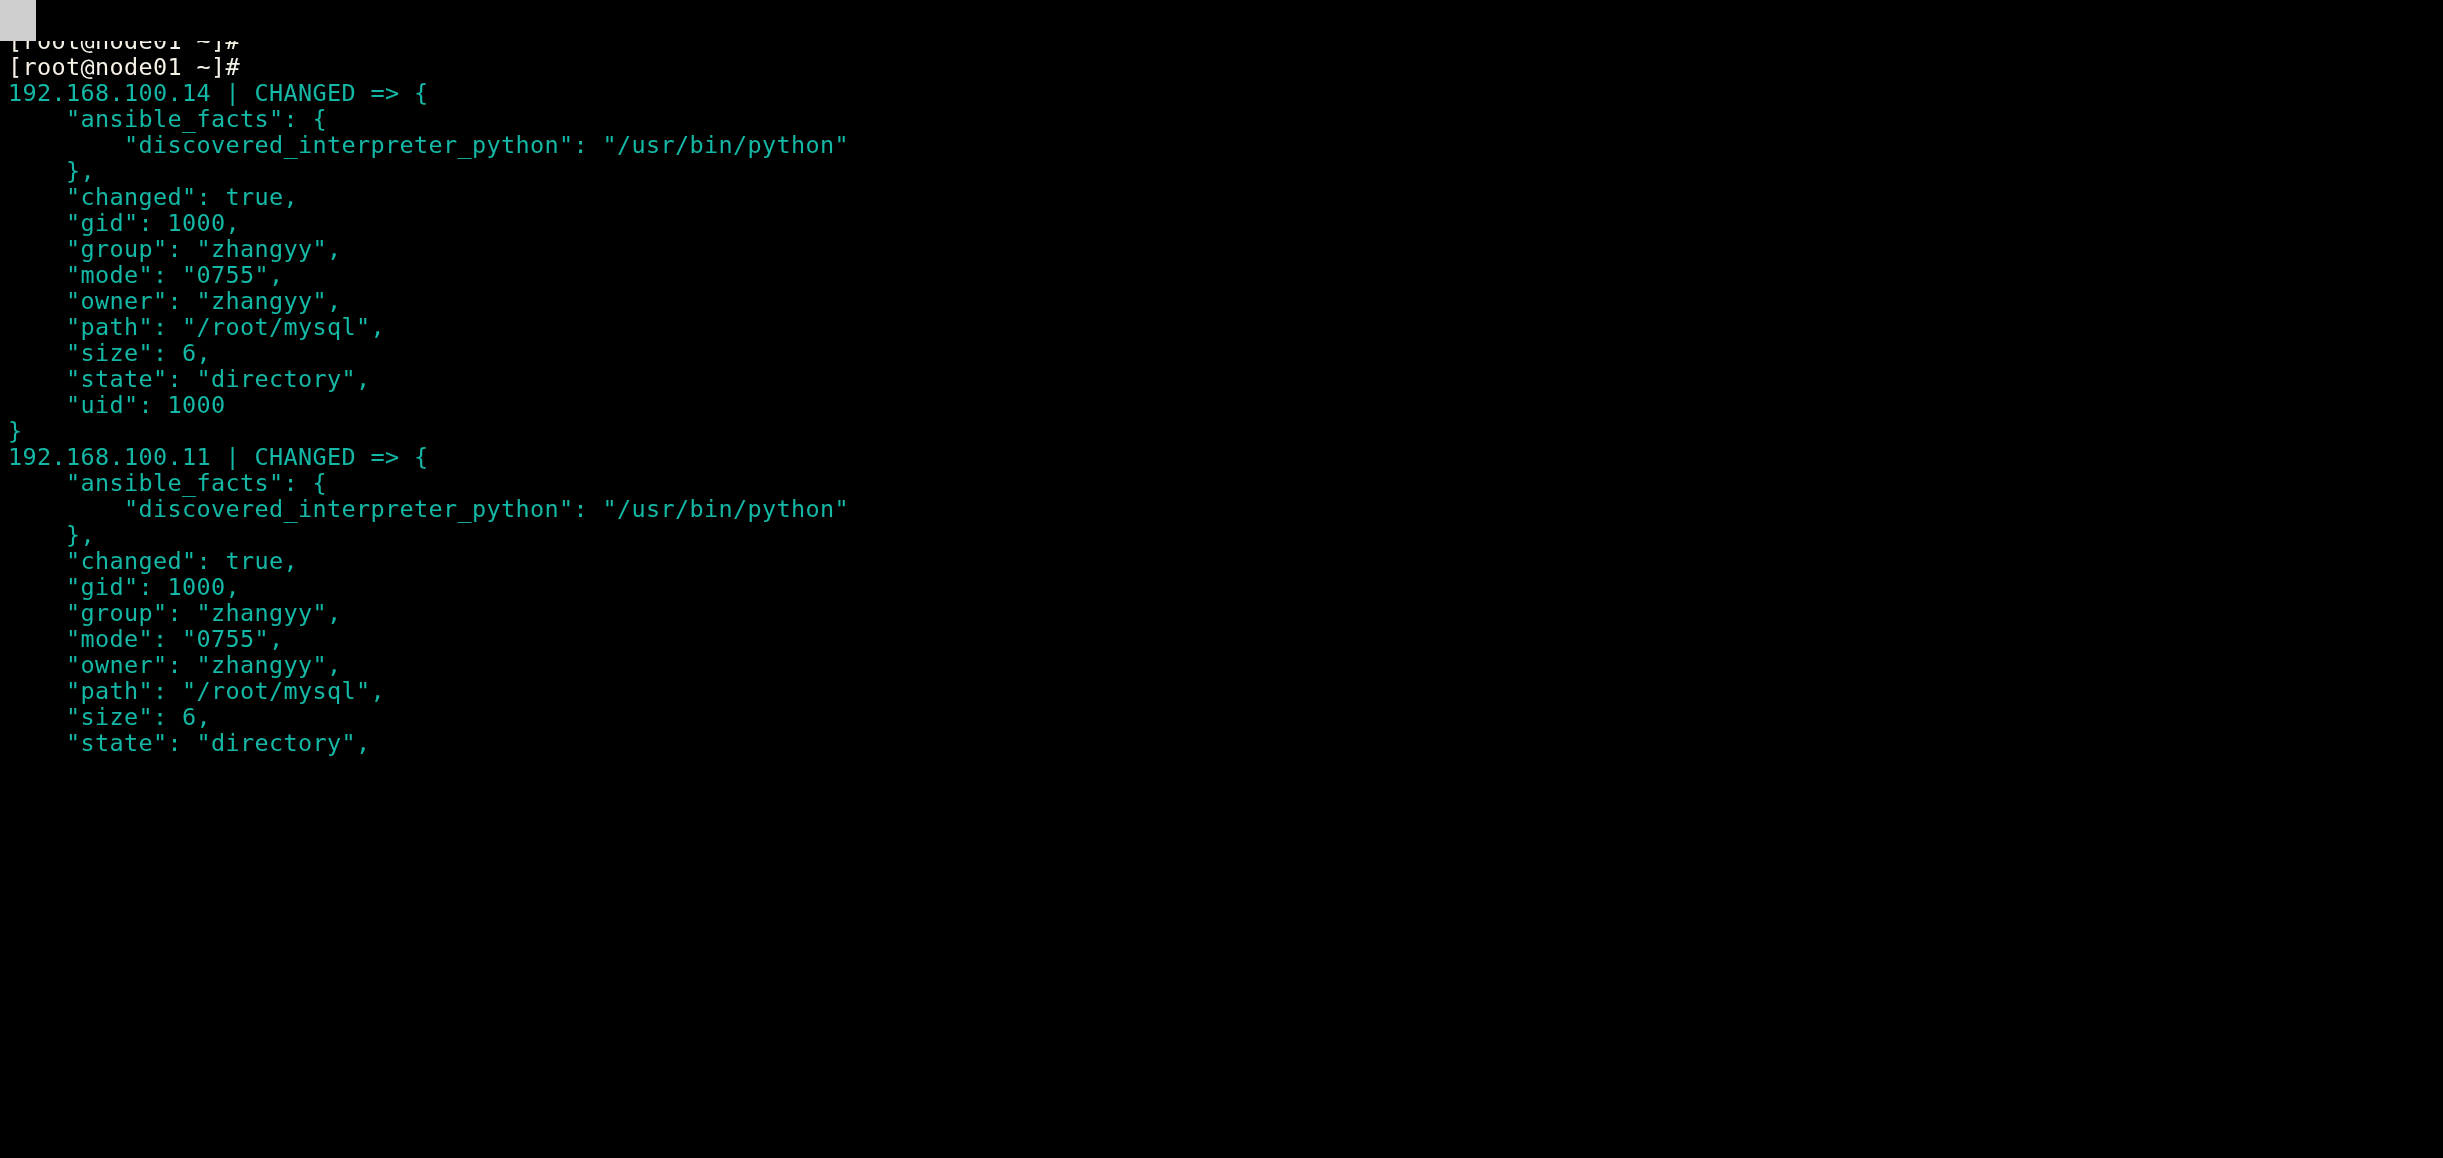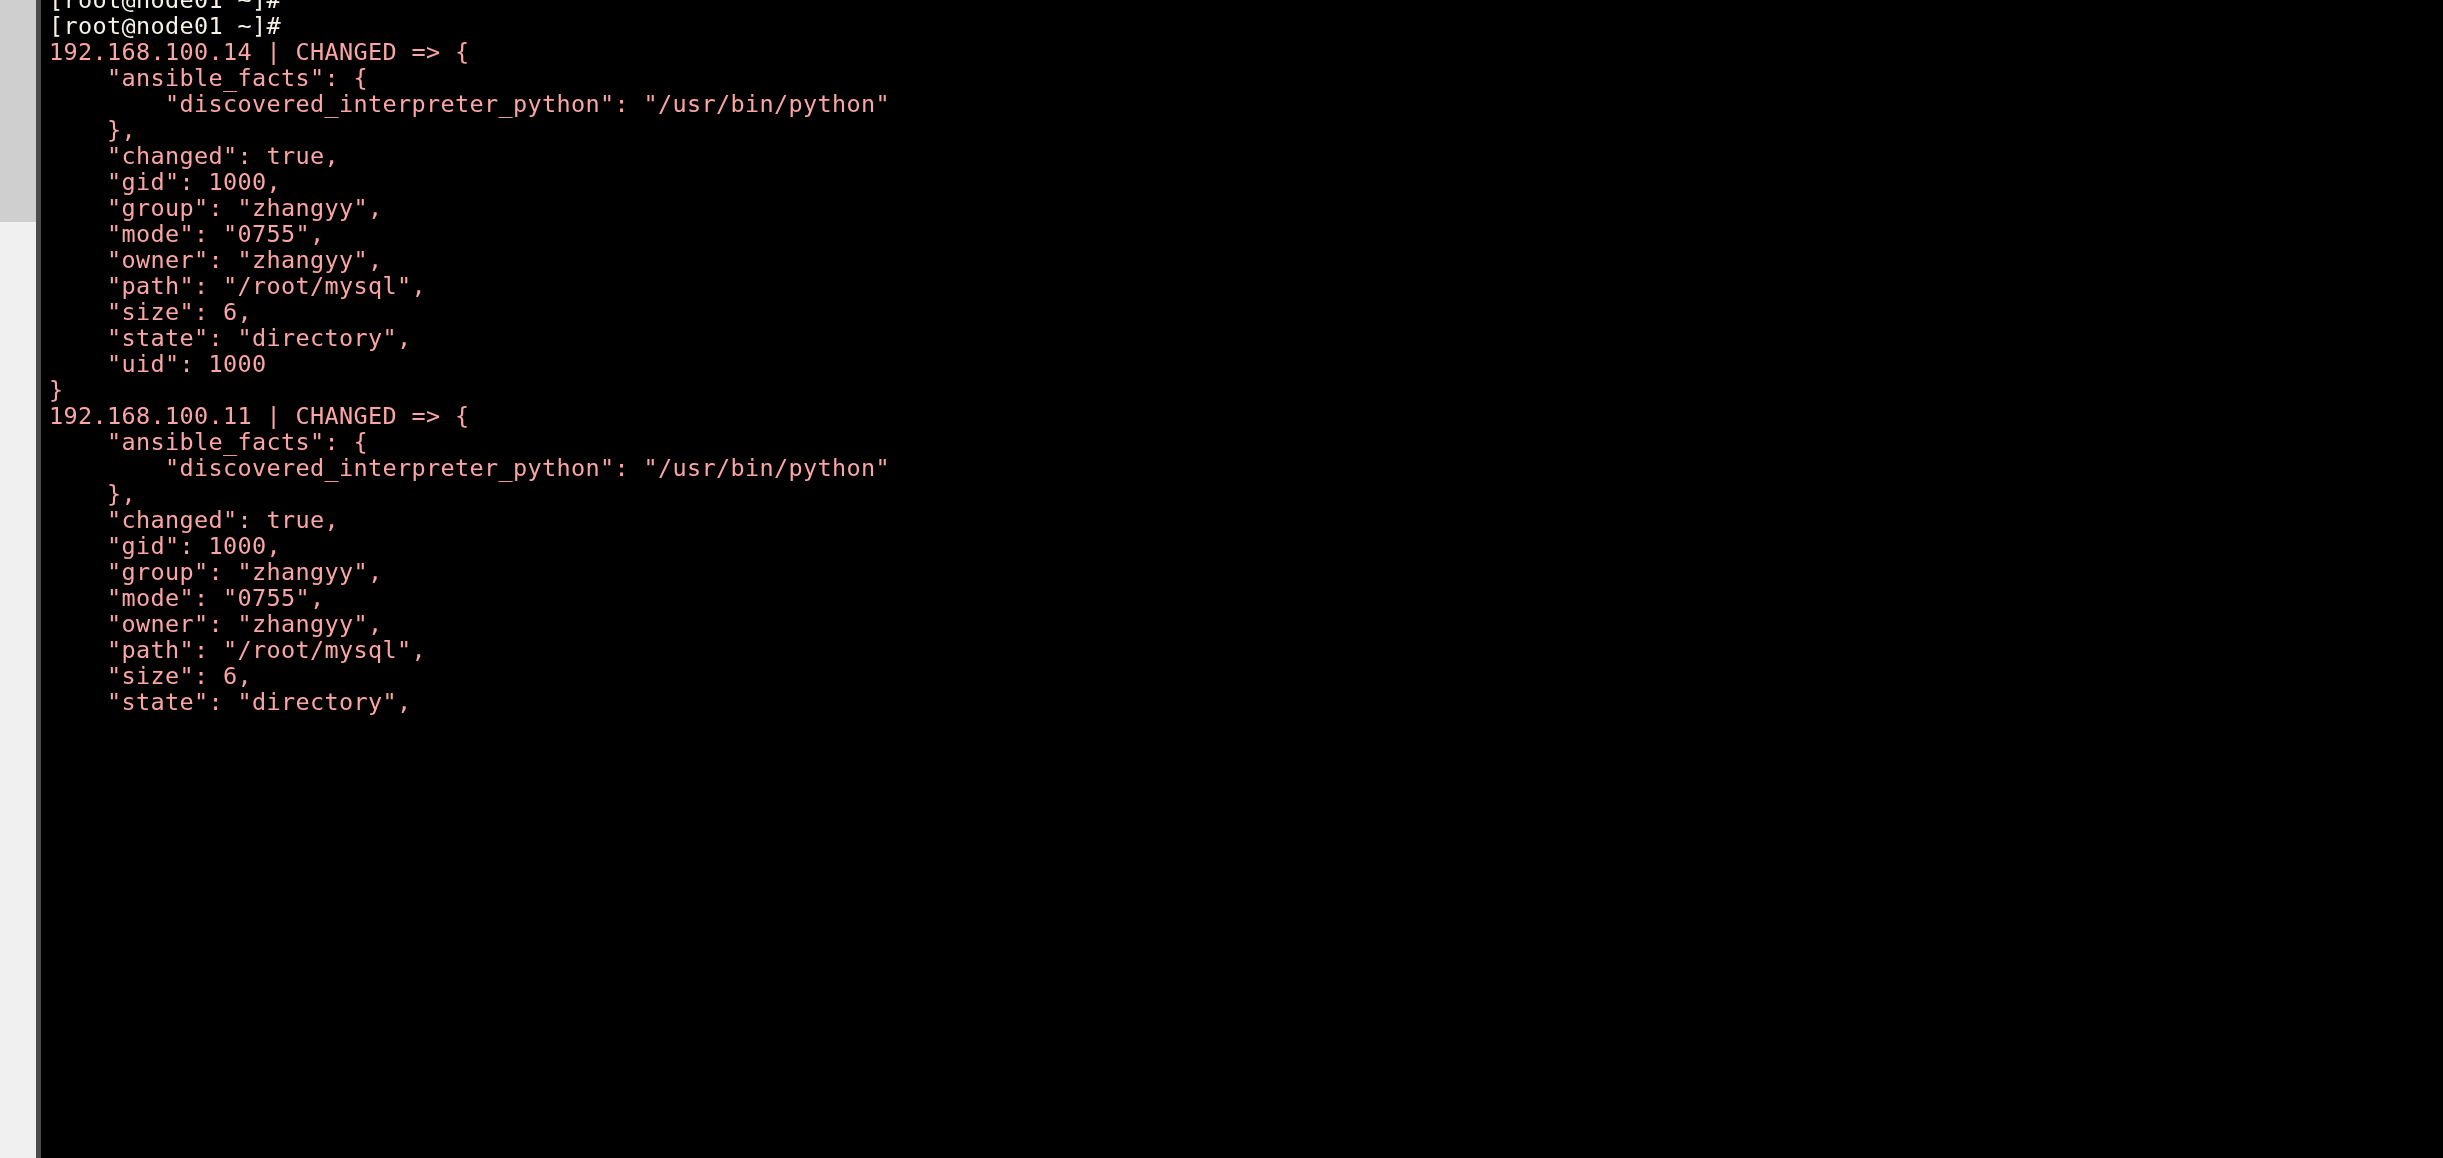--- a/index.html
+++ b/index.html
@@ -8,21 +8,21 @@
     width:2443px; height:1158px;
     background:#ffffff;
     overflow:hidden;
     font-family:"DejaVu Sans Mono","Liberation Mono",monospace;
   }
   .screen {
     position:relative;
     width:2443px; height:1158px;
     background:#000000;
     display:flex;
-    flex-direction:row;
+    flex-direction:column;
   }
   
   .scrollbar {
     position:relative;
     flex:0 0 36px;
     width:36px; height:1158px;
     background:#f0f0f0;
   }
   .scrollbar-thumb {
     position:absolute;
@@ -53,21 +53,21 @@
   .line {
     display:block;
     height:26px;
     line-height:26px;
     font-size:23.5px;
     letter-spacing:0.35px;
     white-space:pre;
     font-family:"DejaVu Sans Mono","Liberation Mono",monospace;
   }
   .c-prompt { color:#f7f2e7; }
-  .c-out    { color:#fca5a5; }
+  .c-out    { color:#14b8a6; }
 </style>
 </head>
 <body>
 
 <div class="screen">
 
   <div class="scrollbar">
     <div class="scrollbar-thumb"></div>
   </div>
   <div class="scrollbar-border"></div>

